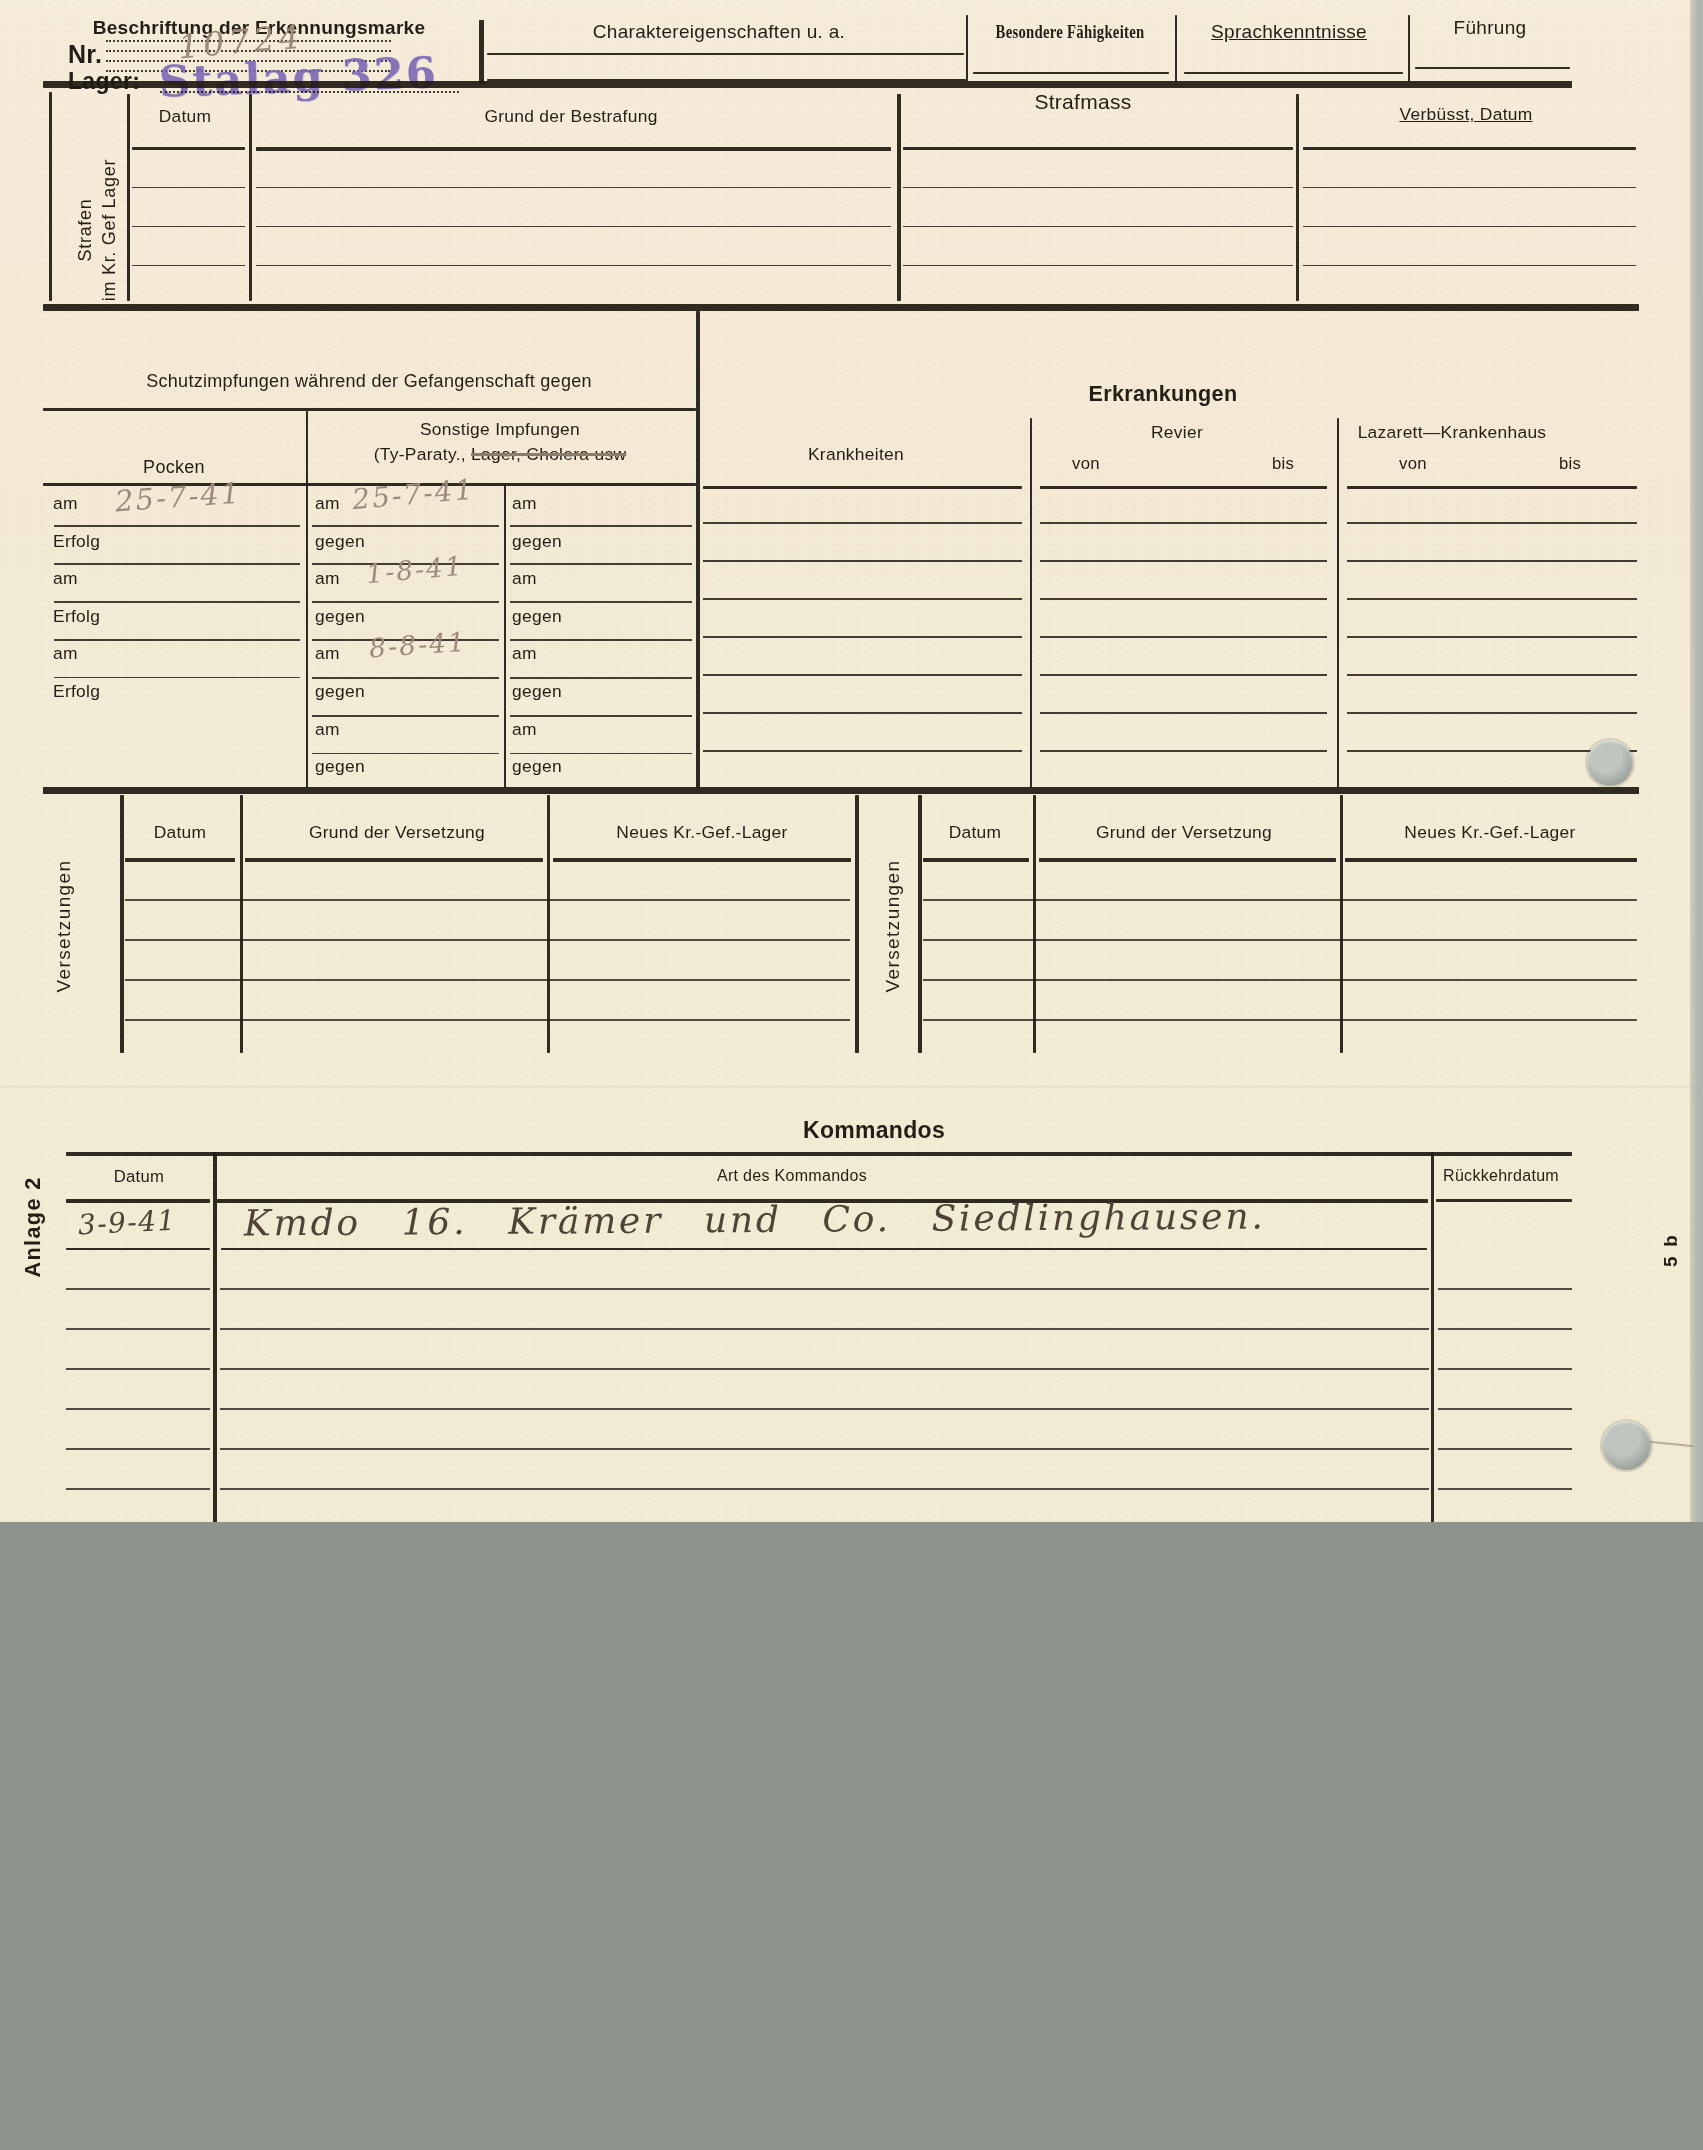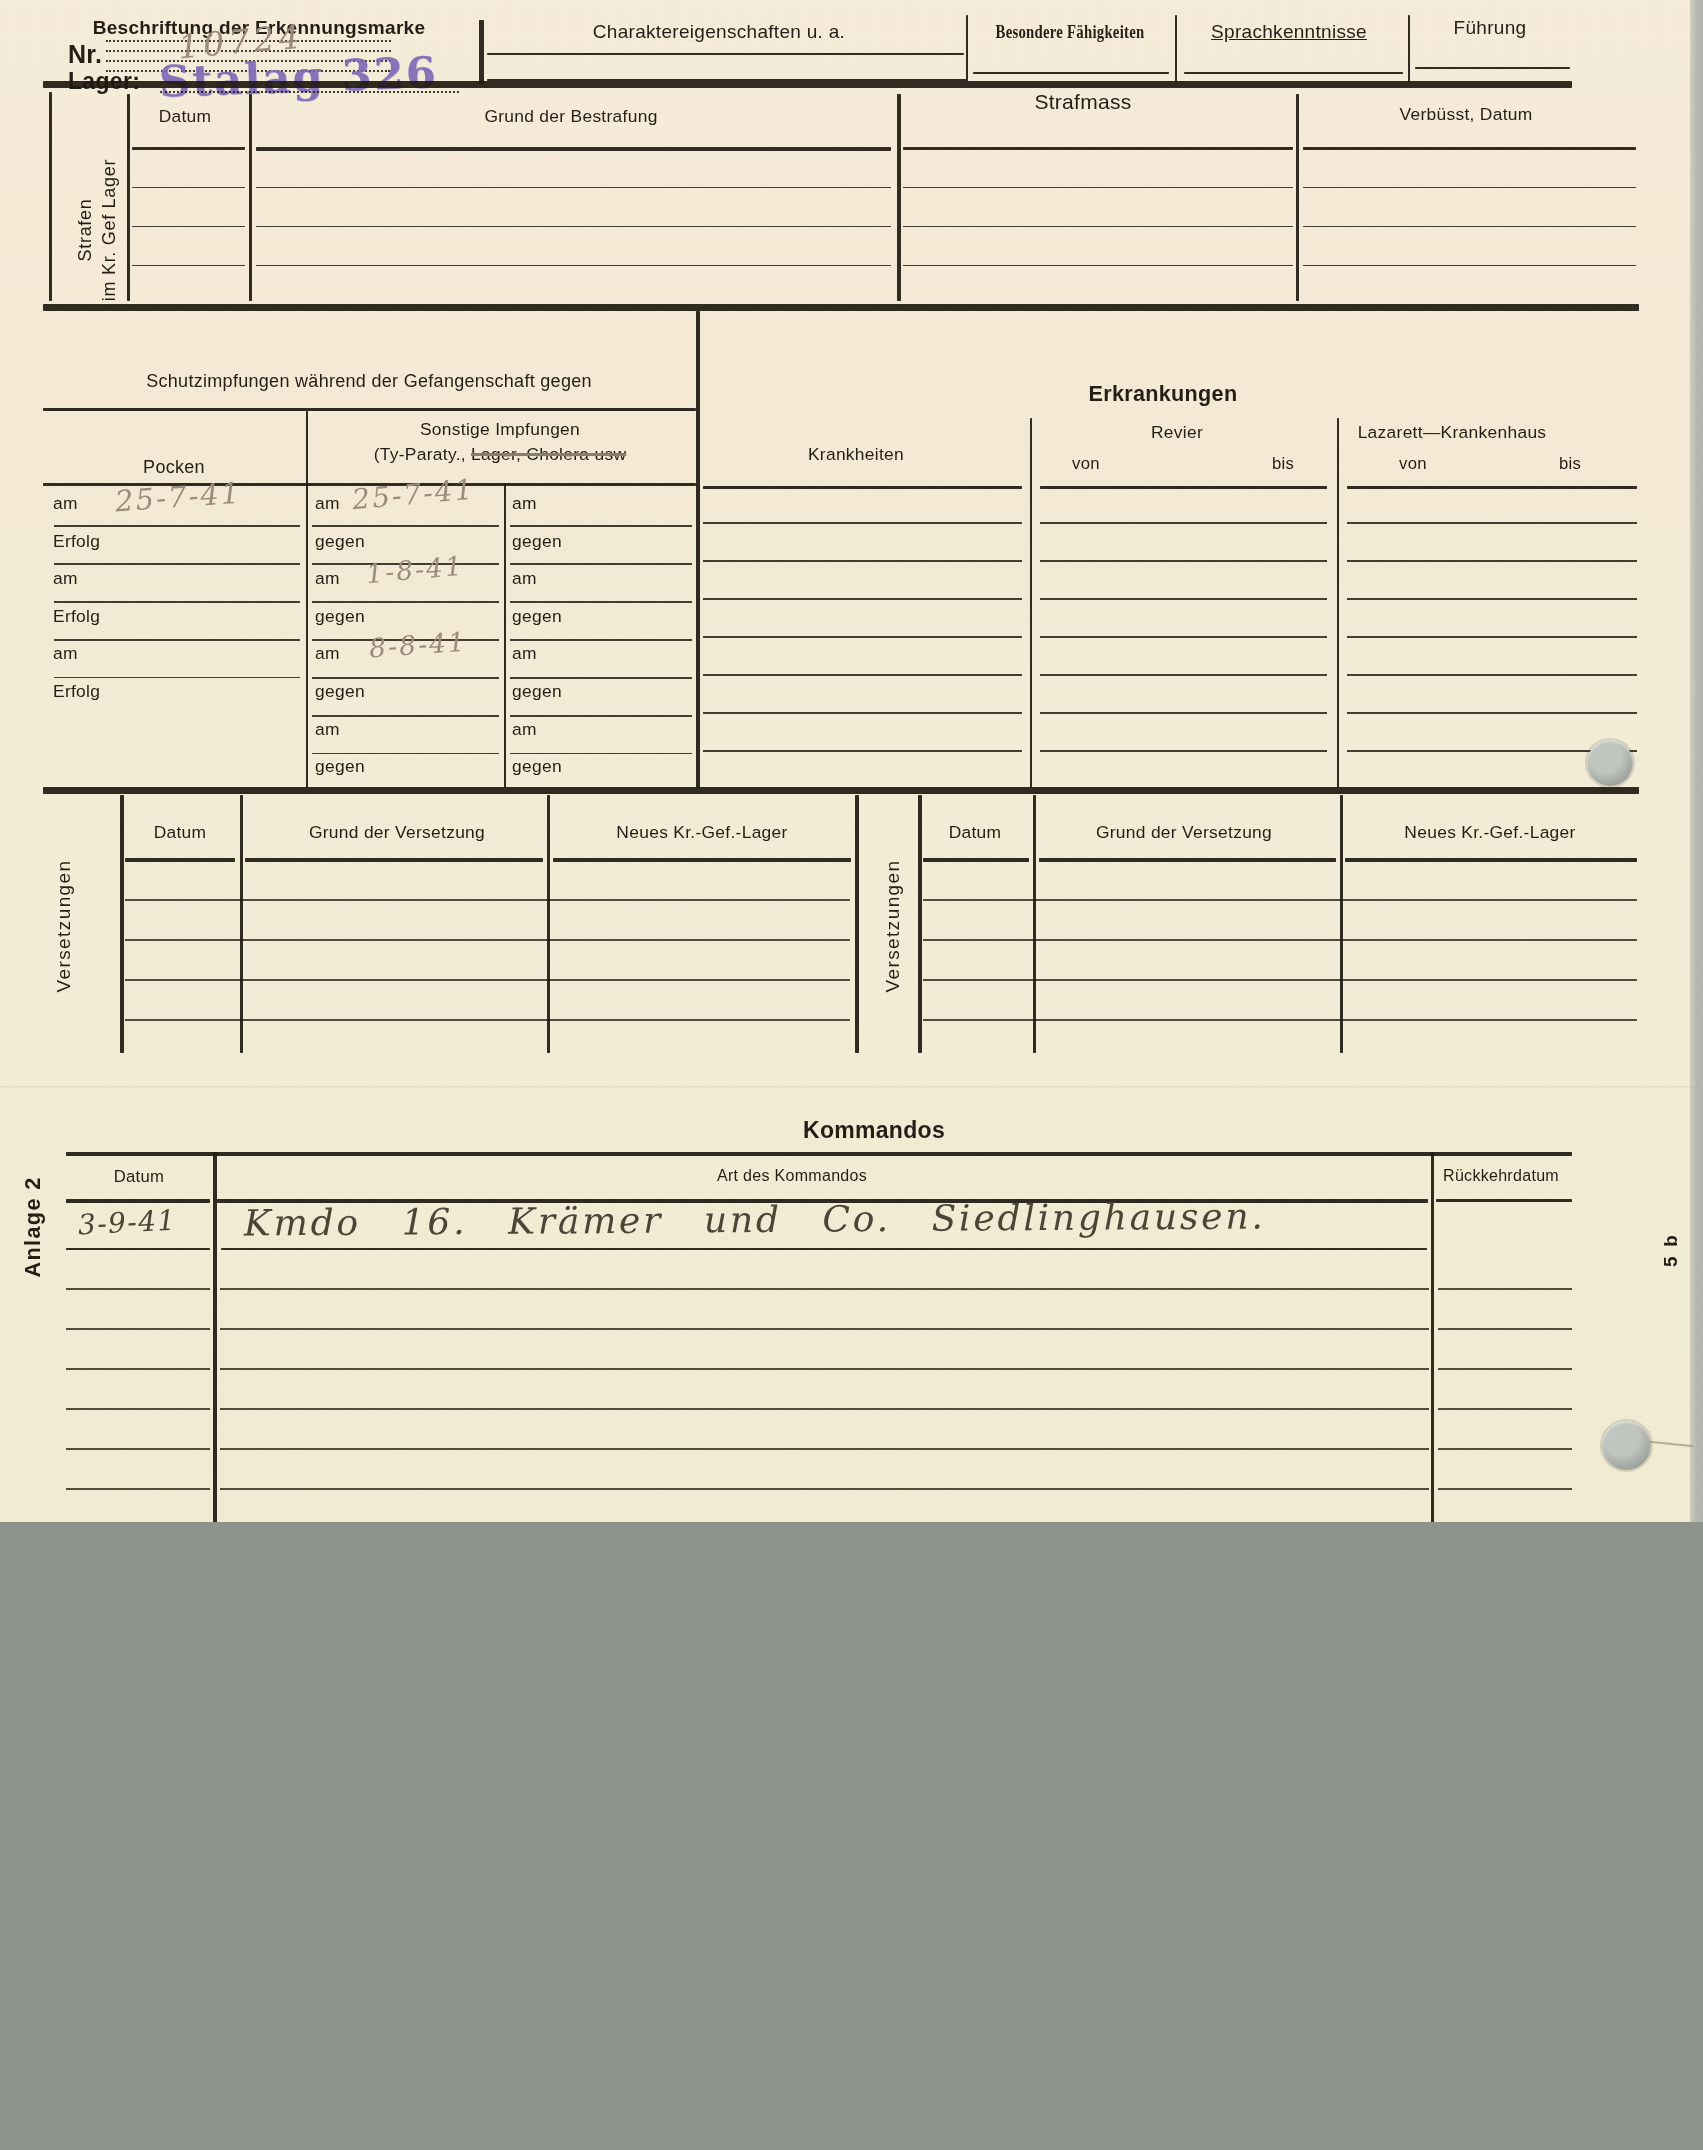--- a/index.html
+++ b/index.html
@@ -70,21 +70,21 @@
   <div class="vl" style="left:49px;top:92px;width:2.8px;height:209px;"></div>
   <div class="rot" style="left:85px;top:230px;font-size:18px;letter-spacing:0.7px;">Strafen</div>
   <div class="rot" style="left:109px;top:230px;font-size:18px;letter-spacing:0.7px;">im Kr. Gef Lager</div>
   <div class="vl" style="left:127px;top:94px;width:2.8px;height:207px;"></div>
   <div class="t c" style="left:185px;top:106px;font-size:17.4px;">Datum</div>
   <div class="vl" style="left:249px;top:94px;width:2.8px;height:207px;"></div>
   <div class="t c" style="left:571px;top:106px;font-size:17.4px;">Grund der Bestrafung</div>
   <div class="vl" style="left:897px;top:94px;width:3.5px;height:207px;"></div>
   <div class="t c" style="left:1083px;top:90px;font-size:21px;">Strafmass</div>
   <div class="vl" style="left:1296px;top:94px;width:2.8px;height:207px;"></div>
-  <div class="t c" style="left:1466px;top:104px;font-size:17.4px;">Verbüsst, Datum</div>
+  <div class="t c" style="left:1466px;top:104px;font-size:17.4px;text-decoration:underline;">Verbüsst, Datum</div>
   <div class="hl" style="left:132px;top:147px;width:113px;height:2.8px;"></div>
   <div class="hl" style="left:256px;top:147px;width:635px;height:3.5px;"></div>
   <div class="hl" style="left:903px;top:147px;width:390px;height:2.8px;"></div>
   <div class="hl" style="left:1303px;top:147px;width:333px;height:2.8px;"></div>
   <div class="rl rl56" style="left:132px;top:149px;width:113px;height:118px;"></div>
   <div class="rl rl56" style="left:256px;top:149px;width:635px;height:118px;"></div>
   <div class="rl rl56" style="left:903px;top:149px;width:390px;height:118px;"></div>
   <div class="rl rl56" style="left:1303px;top:149px;width:333px;height:118px;"></div>
   <div class="hl" style="left:43px;top:304px;width:1596px;height:7px;"></div>
 

